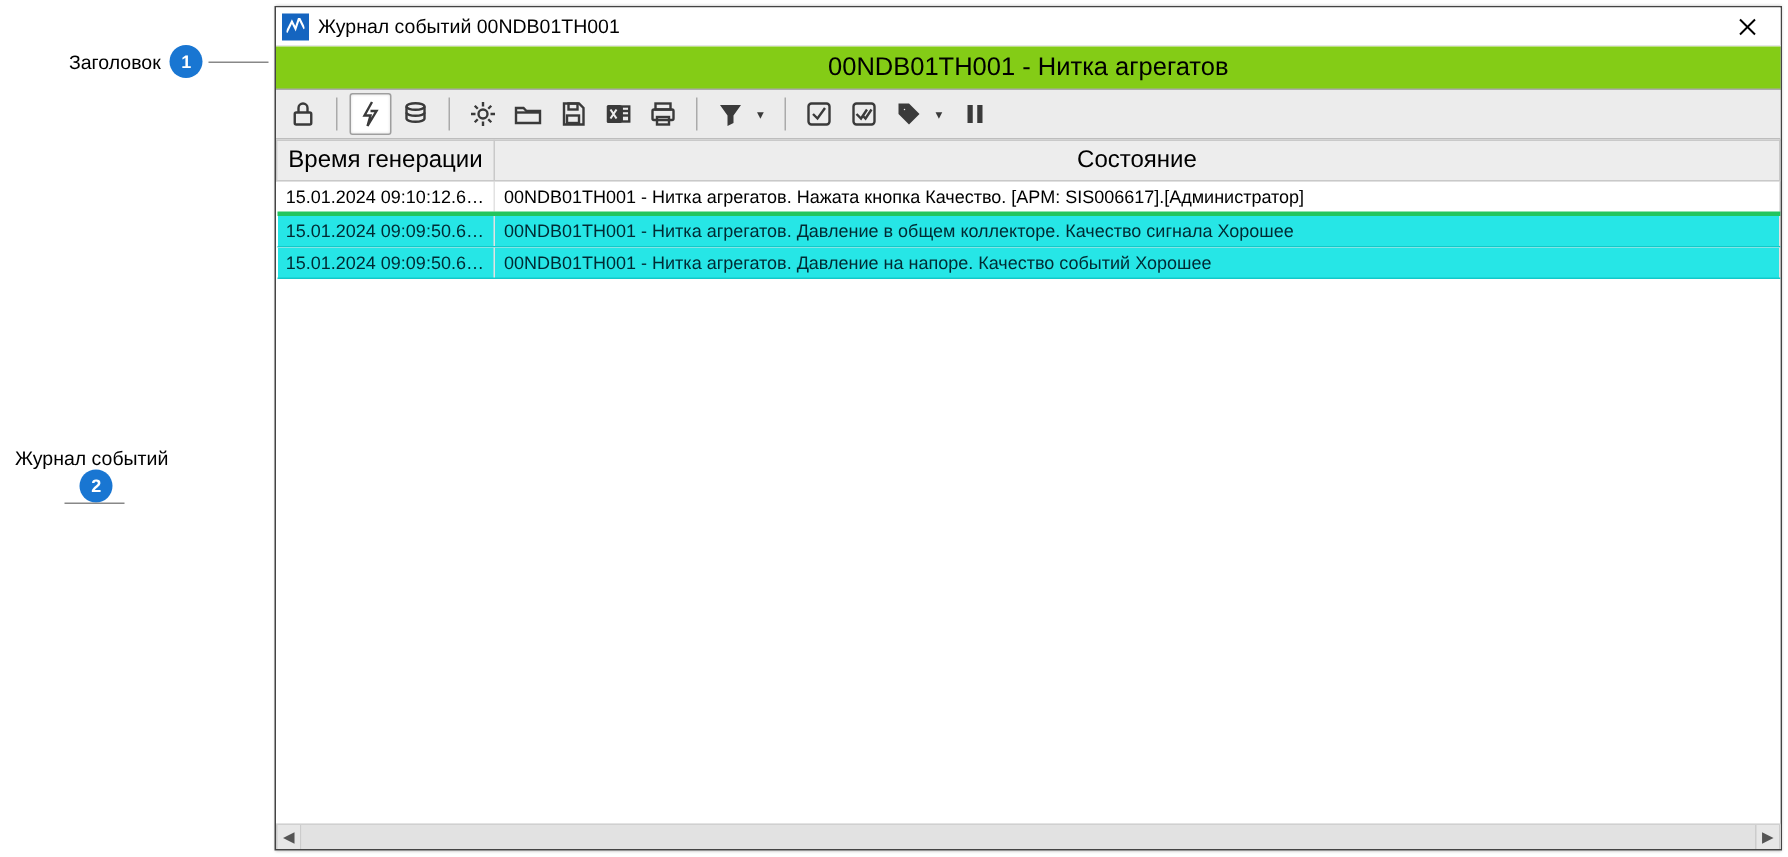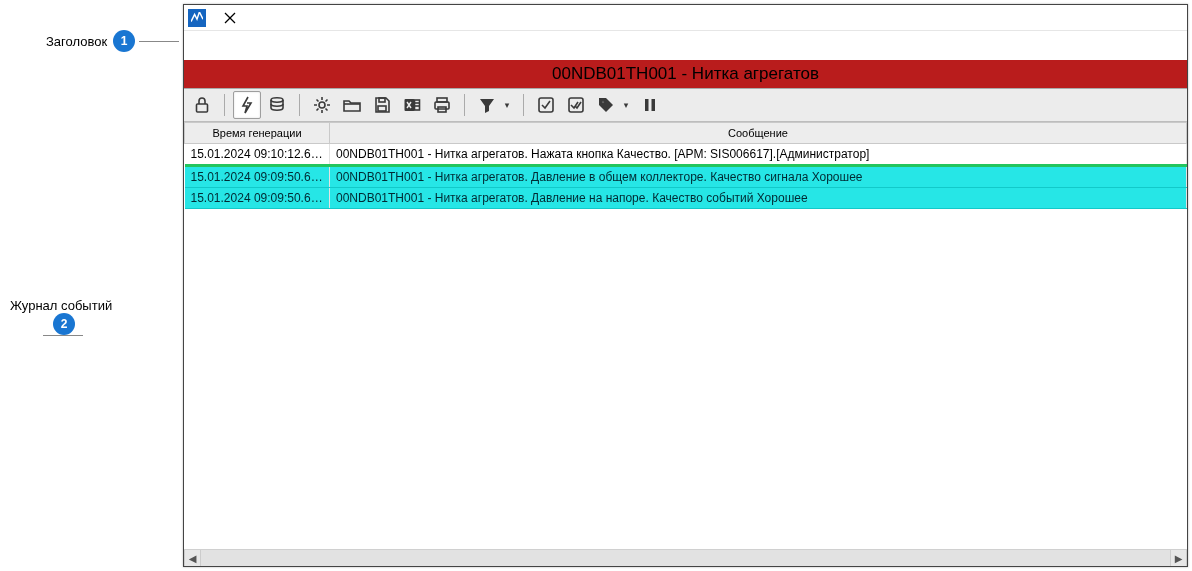--- a/index.html
+++ b/index.html
@@ -67,26 +67,25 @@
     margin-right: 6px;
   }
   .titlebar .app-icon svg { width: 12px; height: 12px; }
   .titlebar .title { flex: 1; font-size: 13px; }
   .titlebar .close {
     width: 36px; height: 100%;
     display: flex; align-items: center; justify-content: center;
     cursor: pointer;
   }
   .header-bar {
-    background: #b91c1c;
+    background: #84cc16;
     text-align: center;
     padding: 4px 0;
     font-size: 17px;
     border-bottom: 1px solid #aaa;
-    margin-top: 29px;
   }
   .toolbar {
     display: flex;
     align-items: center;
     background: #ececec;
     border-bottom: 1px solid #bdbdbd;
     padding: 2px 4px;
     gap: 2px;
   }
   .tbtn {
@@ -124,21 +123,21 @@
   }
   table {
     border-collapse: collapse;
     width: 100%;
     table-layout: fixed;
   }
   thead th {
     background: #ededed;
     border: 1px solid #c9c9c9;
     font-weight: normal;
-    font-size: 11px;
+    font-size: 16px;
     padding: 4px 6px;
     text-align: center;
   }
   tbody td {
     border-right: 1px solid #e2e2e2;
     border-bottom: 3px solid #22c55e;
     padding: 3px 6px;
     font-size: 12px;
     white-space: nowrap;
     overflow: hidden;
@@ -186,20 +185,21 @@
 </div>
 
 <div class="window">
 
   <div class="titlebar">
     <span class="app-icon">
       <svg viewBox="0 0 10 10">
           <polyline points="0,8 3,2 5,6 7,0 10,6" stroke="#fff" stroke-width="1.2" fill="none"></polyline>
         </svg>
     </span>
+    <span class="title">Журнал событий 00NDB01TH001</span>
     <span class="close">
       <svg viewBox="0 0 12 12" width="12" height="12">
           <line x1="1" y1="1" x2="11" y2="11" stroke="#000" stroke-width="1.3"></line>
           <line x1="11" y1="1" x2="1" y2="11" stroke="#000" stroke-width="1.3"></line>
         </svg>
     </span>
   </div>
 
   <div class="header-bar">00NDB01TH001 - Нитка агрегатов</div>
 
@@ -297,21 +297,21 @@
 
   <div class="table-wrap">
     <table>
       <colgroup>
           <col class="col-time">
           <col>
         </colgroup>
       <thead>
         <tr>
           <th>Время генерации</th>
-          <th>Сообщение</th>
+          <th>Состояние</th>
         </tr>
       </thead>
       <tbody id="rows">
           <tr>
             <td>15.01.2024 09:10:12.698</td>
             <td>00NDB01TH001 - Нитка агрегатов. Нажата кнопка Качество. [АРМ: SIS006617].[Администратор]</td>
           </tr>
           <tr class="hl">
             <td>15.01.2024 09:09:50.618</td>
             <td>00NDB01TH001 - Нитка агрегатов. Давление в общем коллекторе. Качество сигнала Хорошее</td>

